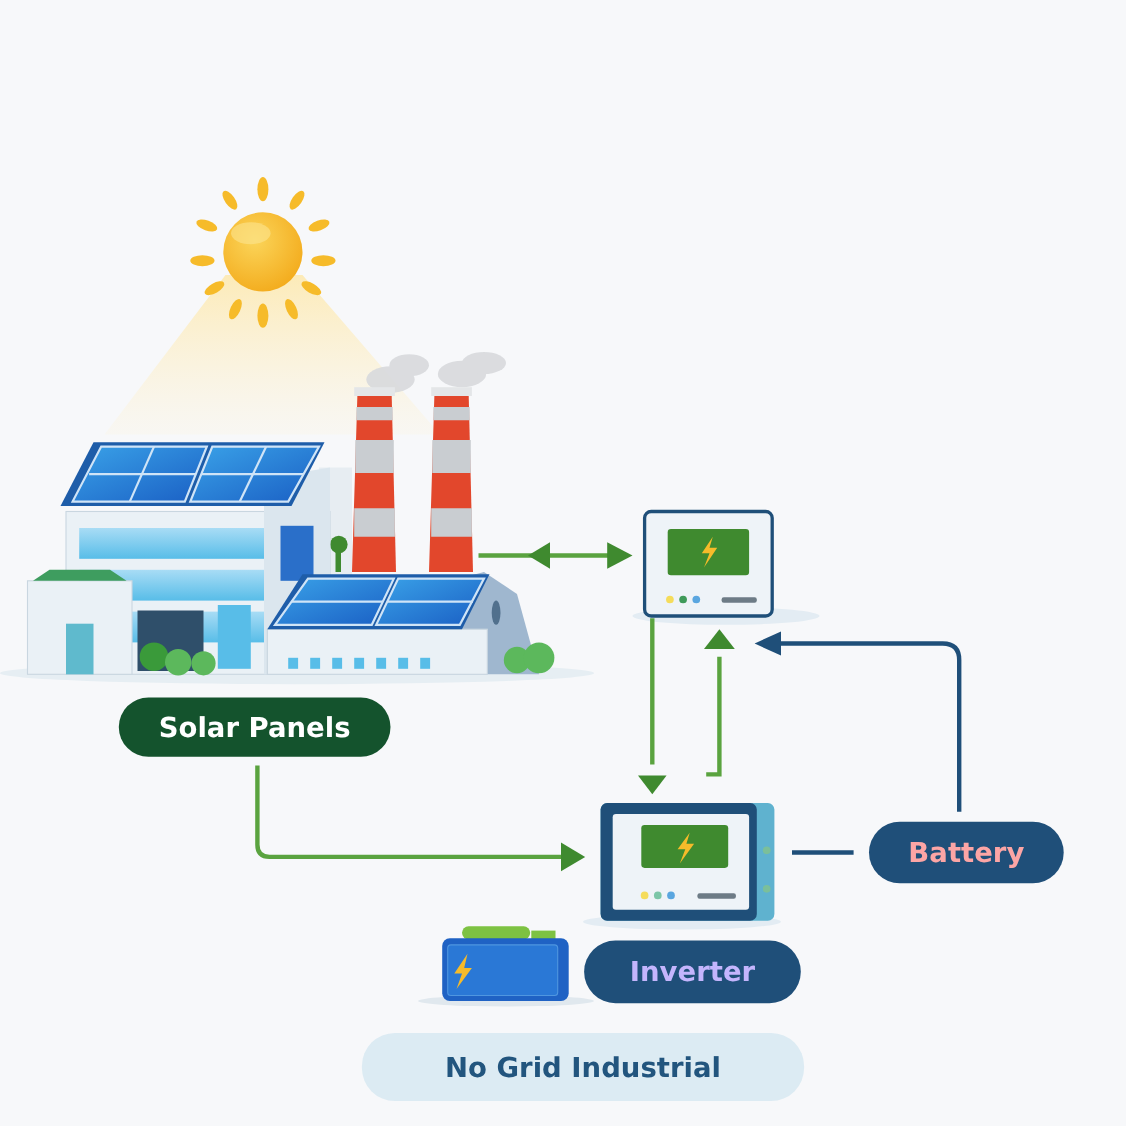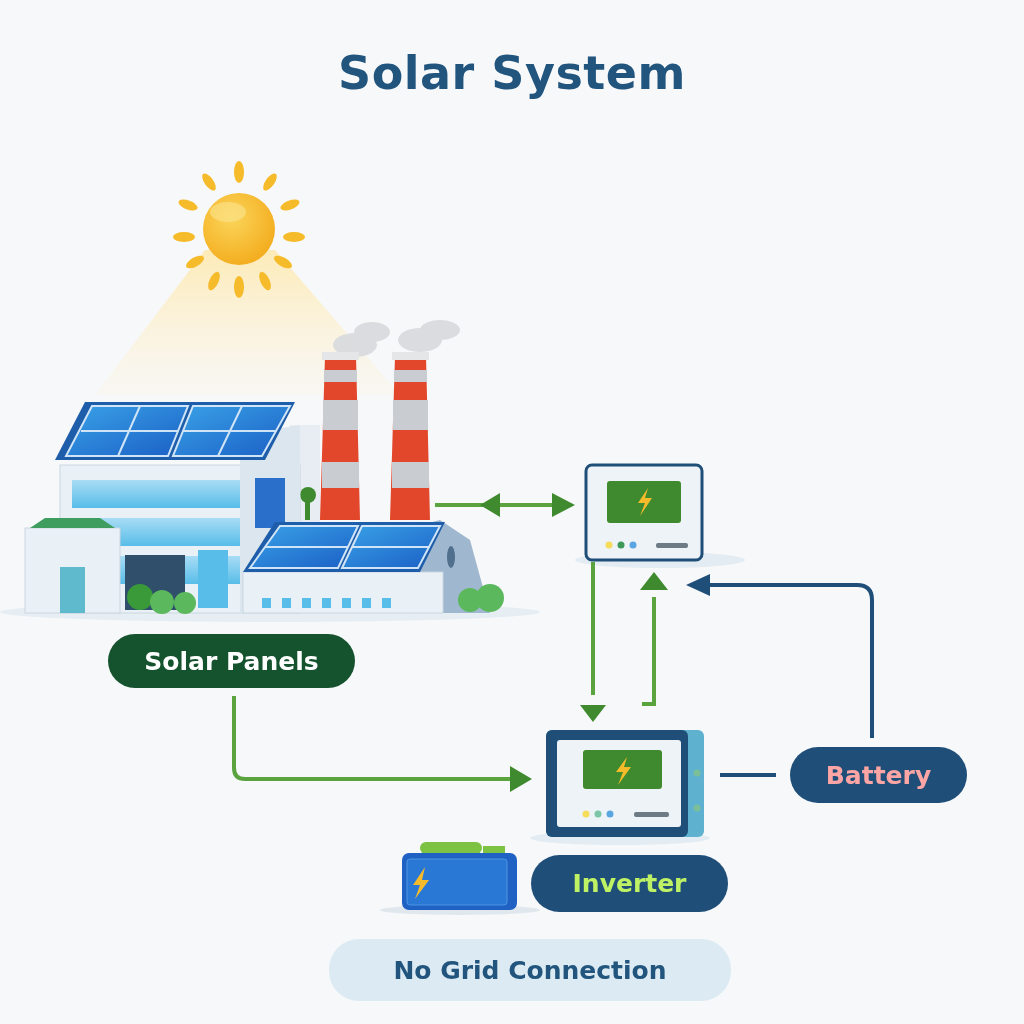--- a/index.html
+++ b/index.html
@@ -3,28 +3,27 @@
 <meta charset="utf-8">
 <style>
   html, body { margin:0; padding:0; }
   body { width:1024px; height:1024px; background:#f7f8fa; position:relative; overflow:hidden; font-family:"DejaVu Sans", sans-serif; }
   .title { position:absolute; left:0; width:1024px; top:44px; text-align:center; color:#22557e; font-weight:bold; font-size:46px; line-height:58px; letter-spacing:0.5px; }
   .title span { display:block; }
   svg.scene { position:absolute; left:0; top:0; }
   .pill { position:absolute; border-radius:30px; font-weight:bold; display:flex; align-items:center; justify-content:center; }
   .pill-green { left:108px; top:634px; width:247px; height:54px; background:#14532d; color:#fff; font-size:25px; }
   .pill-navy-b { left:790px; top:747px; width:177px; height:56px; background:#1f4f79; color:#fca5a5; font-size:25px; }
-  .pill-navy-i { left:531px; top:855px; width:197px; height:57px; background:#1f4f79; color:#bef264; font-size:25px; }
+  .pill-navy-i { left:531px; top:855px; width:197px; height:57px; background:#1f4f79; color:#c4b5fd; font-size:25px; }
   .pill-light { left:329px; top:939px; width:402px; height:62px; background:#dcebf3; color:#22557e; font-size:25px; }
 </style>
 </head>
 <body>
 
 <div class="title">
-  <span>Solar System</span>
 </div>
 
 <svg class="scene" width="1024" height="1024" viewBox="0 0 1024 1024">
   <defs>
     <linearGradient id="beam" x1="0" y1="0" x2="0" y2="1">
       <stop offset="0" stop-color="#fde9b0" stop-opacity="0.9"></stop>
       <stop offset="1" stop-color="#fdf2d4" stop-opacity="0.2"></stop>
     </linearGradient>
     <radialGradient id="sunG" cx="0.4" cy="0.35" r="0.7">
       <stop offset="0" stop-color="#fbd55a"></stop>
@@ -205,14 +204,14 @@
 <div class="pill pill-green">
     <span>Solar Panels</span>
   </div>
 <div class="pill pill-navy-b">
     <span>Battery</span>
   </div>
 <div class="pill pill-navy-i">
     <span>Inverter</span>
   </div>
 <div class="pill pill-light">
-    <span>No Grid Connection</span>
+    <span>No Grid Industrial</span>
   </div>
 
 </body></html>

